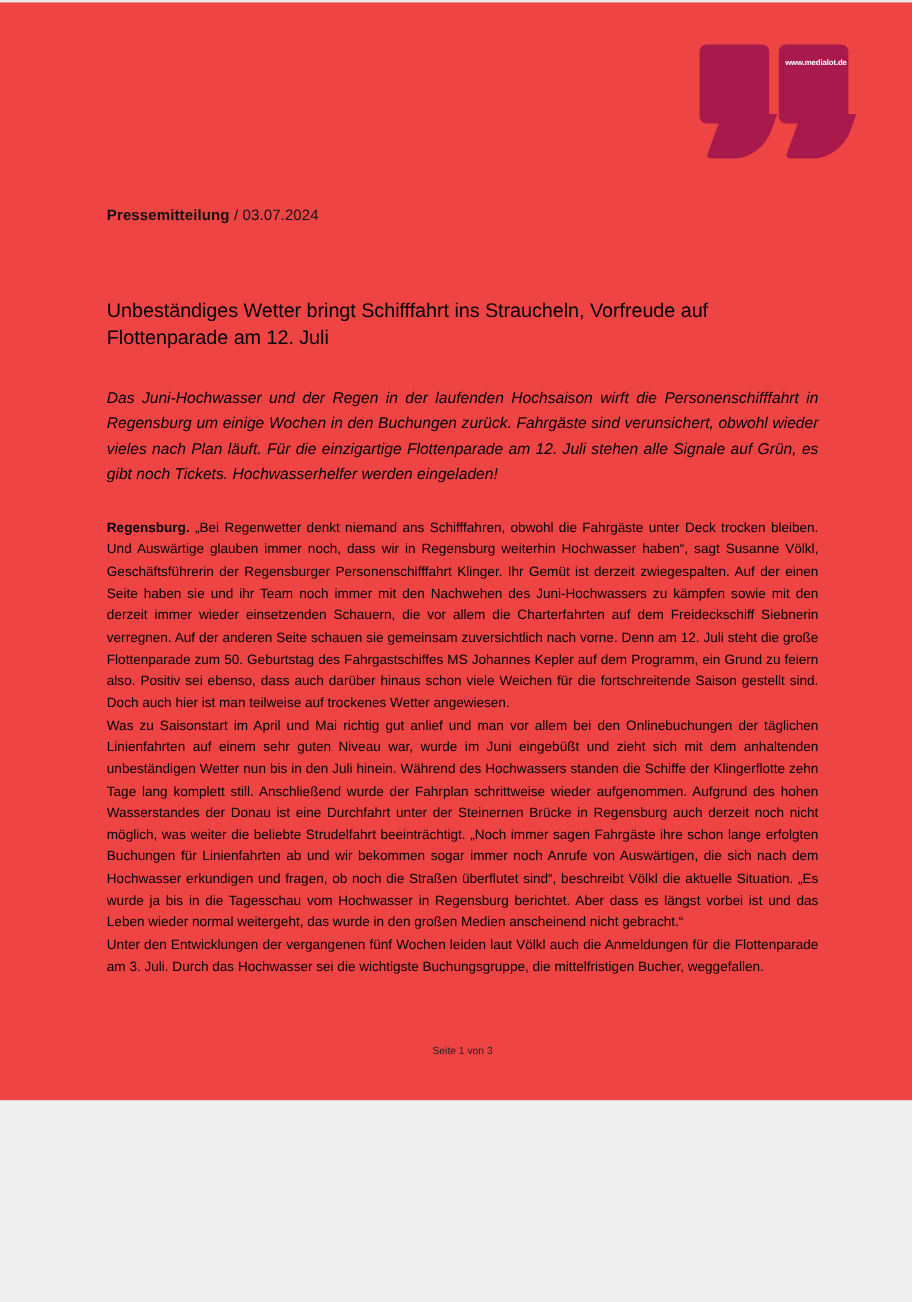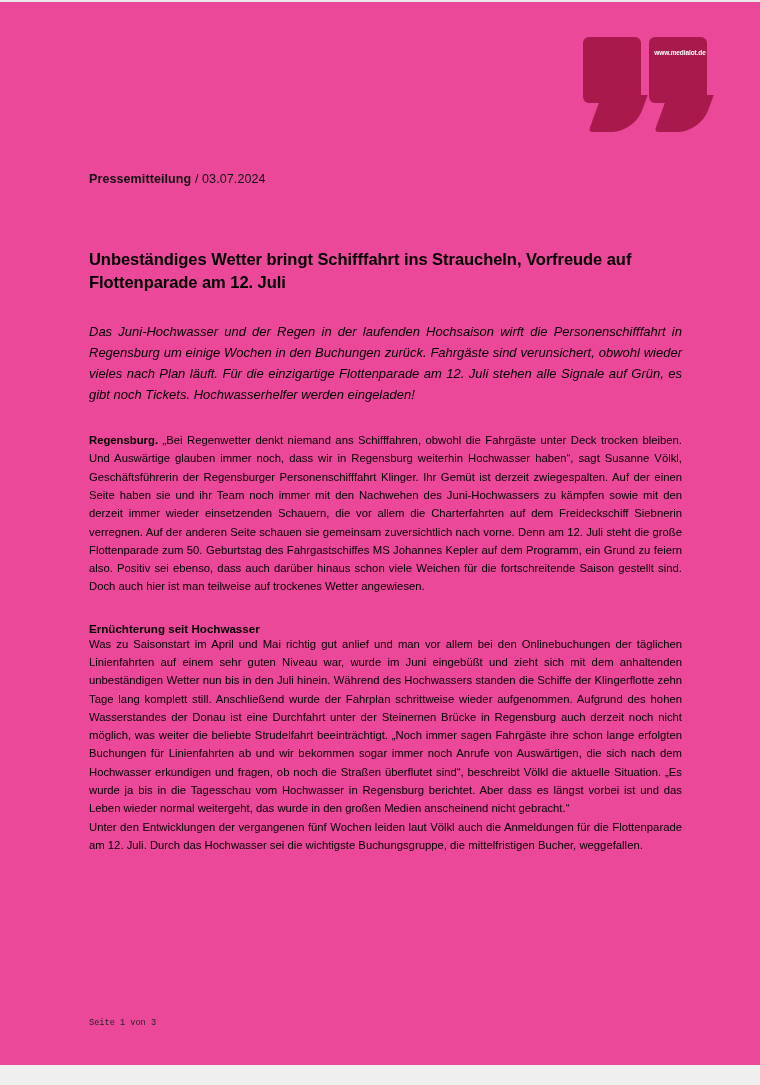--- a/index.html
+++ b/index.html
@@ -6,22 +6,22 @@
     margin: 0;
     padding: 0;
     background: #efefef;
   }
   body {
     font-family: "Liberation Sans", sans-serif;
   }
   .page {
     position: relative;
     width: 760px;
-    height: 1065px;
-    background: #ec4899;
+    height: 917px;
+    background: #ef4444;
     box-sizing: border-box;
     overflow: hidden;
     border-top: 2px solid #e9e9e9;
   }
   
   .logo {
     position: absolute;
     top: 35px;
     left: 583px;
     width: 130px;
@@ -77,21 +77,21 @@
   .kicker {
     font-size: 12.5px;
     color: #111111;
     margin: 0 0 0 0;
     letter-spacing: 0.1px;
   }
   .kicker b { font-weight: bold; }
   .kicker span { font-weight: normal; }
   h1.headline {
     font-size: 16.5px;
-    font-weight: bold;
+    font-weight: normal;
     line-height: 1.42;
     color: #000000;
     margin: 62px 0 0 0;
     letter-spacing: -0.05px;
   }
   .lead {
     font-size: 13px;
     font-style: italic;
     line-height: 1.62;
     text-align: justify;
@@ -114,24 +114,23 @@
     margin: 26px 0 0 0;
   }
   .body-para.after-sub { }
   .body-para.tight { margin-top: 0; }
   
   .footer {
     position: absolute;
     left: 89px;
     width: 593px;
     bottom: 37px;
-    text-align: left;
+    text-align: center;
     font-size: 8.6px;
     color: #222222;
-    font-family: Liberation Mono, monospace;
   }
 </style>
 </head>
 <body>
 
 <div class="page">
 
   <div class="logo">
     <div class="quote-mark left">
       <div class="quote-block"></div>
@@ -149,25 +148,24 @@
     <p class="kicker">
       <b>Pressemitteilung</b><span> / 03.07.2024</span>
     </p>
 
     <h1 class="headline">Unbeständiges Wetter bringt Schifffahrt ins Straucheln, Vorfreude auf Flottenparade am 12. Juli</h1>
 
     <p class="lead">Das Juni-Hochwasser und der Regen in der laufenden Hochsaison wirft die Personenschifffahrt in Regensburg um einige Wochen in den Buchungen zurück. Fahrgäste sind verunsichert, obwohl wieder vieles nach Plan läuft. Für die einzigartige Flottenparade am 12. Juli stehen alle Signale auf Grün, es gibt noch Tickets. Hochwasserhelfer werden eingeladen!</p>
 
     <p class="body-para first"><b>Regensburg.</b><span> „Bei Regenwetter denkt niemand ans Schifffahren, obwohl die Fahrgäste unter Deck trocken bleiben. Und Auswärtige glauben immer noch, dass wir in Regensburg weiterhin Hochwasser haben“, sagt Susanne Völkl, Geschäftsführerin der Regensburger Personenschifffahrt Klinger. Ihr Gemüt ist derzeit zwiegespalten. Auf der einen Seite haben sie und ihr Team noch immer mit den Nachwehen des Juni-Hochwassers zu kämpfen sowie mit den derzeit immer wieder einsetzenden Schauern, die vor allem die Charterfahrten auf dem Freideckschiff Siebnerin verregnen. Auf der anderen Seite schauen sie gemeinsam zuversichtlich nach vorne. Denn am 12. Juli steht die große Flottenparade zum 50. Geburtstag des Fahrgastschiffes MS Johannes Kepler auf dem Programm, ein Grund zu feiern also. Positiv sei ebenso, dass auch darüber hinaus schon viele Weichen für die fortschreitende Saison gestellt sind. Doch auch hier ist man teilweise auf trockenes Wetter angewiesen.</span></p>
 
-    <h2 class="subhead">Ernüchterung seit Hochwasser</h2>
 
     <p class="body-para after-sub">Was zu Saisonstart im April und Mai richtig gut anlief und man vor allem bei den Onlinebuchungen der täglichen Linienfahrten auf einem sehr guten Niveau war, wurde im Juni eingebüßt und zieht sich mit dem anhaltenden unbeständigen Wetter nun bis in den Juli hinein. Während des Hochwassers standen die Schiffe der Klingerflotte zehn Tage lang komplett still. Anschließend wurde der Fahrplan schrittweise wieder aufgenommen. Aufgrund des hohen Wasserstandes der Donau ist eine Durchfahrt unter der Steinernen Brücke in Regensburg auch derzeit noch nicht möglich, was weiter die beliebte Strudelfahrt beeinträchtigt. „Noch immer sagen Fahrgäste ihre schon lange erfolgten Buchungen für Linienfahrten ab und wir bekommen sogar immer noch Anrufe von Auswärtigen, die sich nach dem Hochwasser erkundigen und fragen, ob noch die Straßen überflutet sind“, beschreibt Völkl die aktuelle Situation. „Es wurde ja bis in die Tagesschau vom Hochwasser in Regensburg berichtet. Aber dass es längst vorbei ist und das Leben wieder normal weitergeht, das wurde in den großen Medien anscheinend nicht gebracht.“</p>
 
-    <p class="body-para tight">Unter den Entwicklungen der vergangenen fünf Wochen leiden laut Völkl auch die Anmeldungen für die Flottenparade am 12. Juli. Durch das Hochwasser sei die wichtigste Buchungsgruppe, die mittelfristigen Bucher, weggefallen.</p>
+    <p class="body-para tight">Unter den Entwicklungen der vergangenen fünf Wochen leiden laut Völkl auch die Anmeldungen für die Flottenparade am 3. Juli. Durch das Hochwasser sei die wichtigste Buchungsgruppe, die mittelfristigen Bucher, weggefallen.</p>
 
   </div>
 
   <div class="footer">
     <span>Seite 1 von 3</span>
   </div>
 
 </div>
 
 </body></html>

